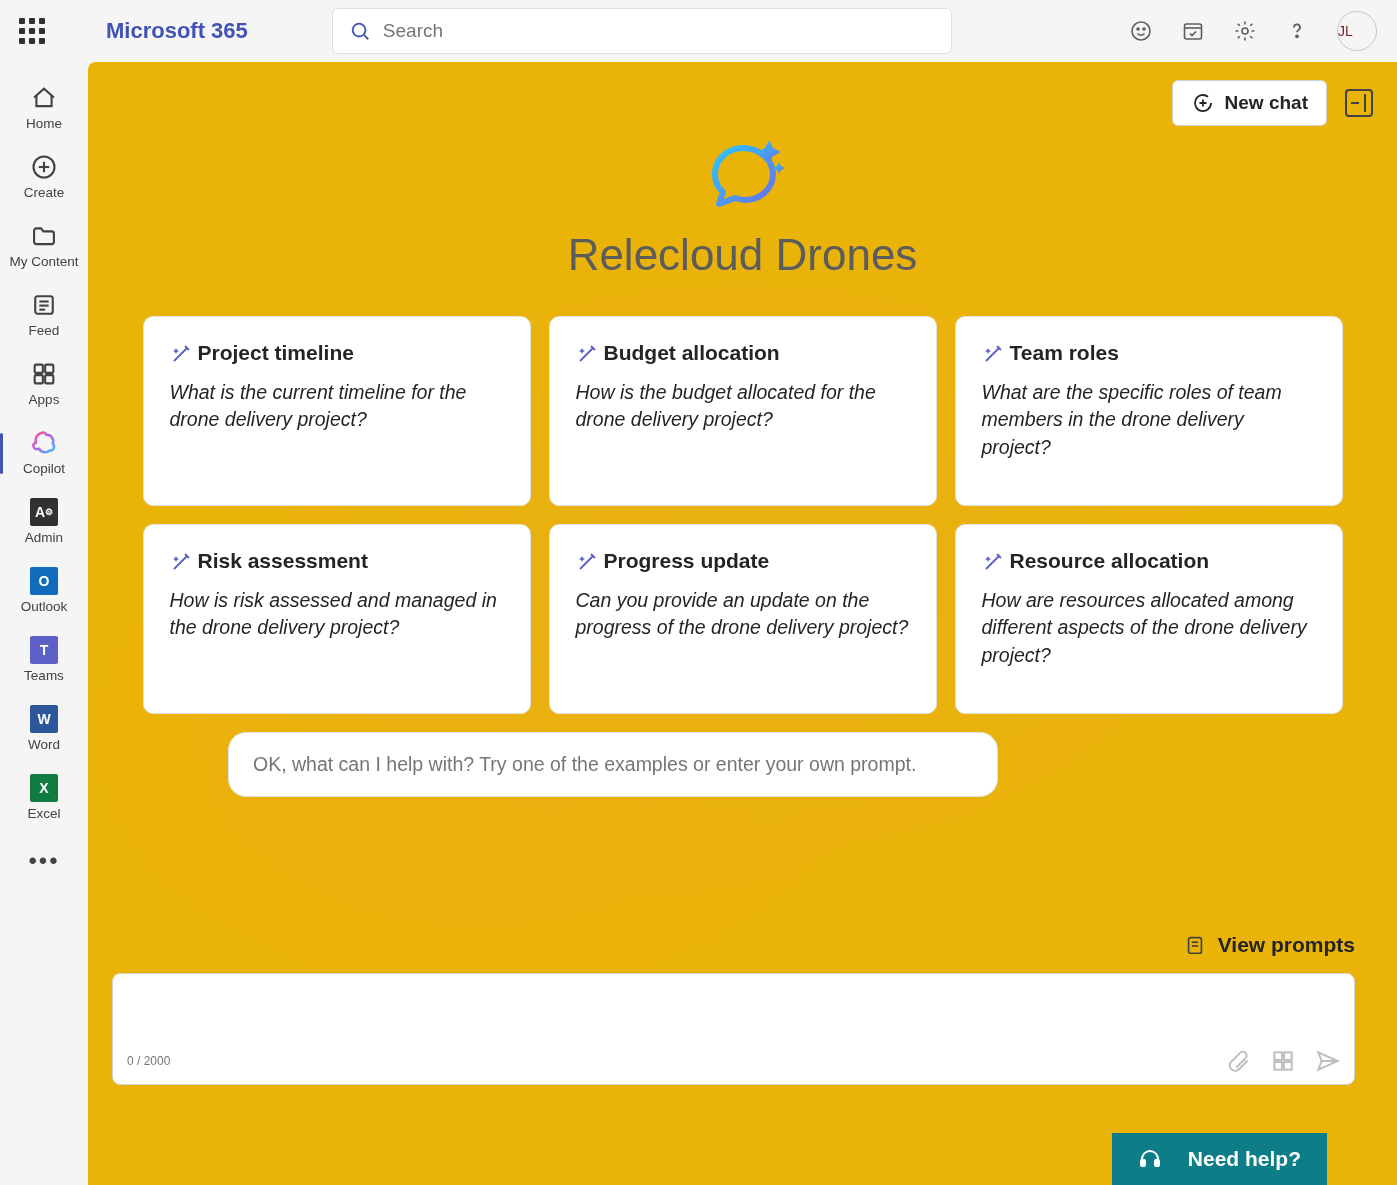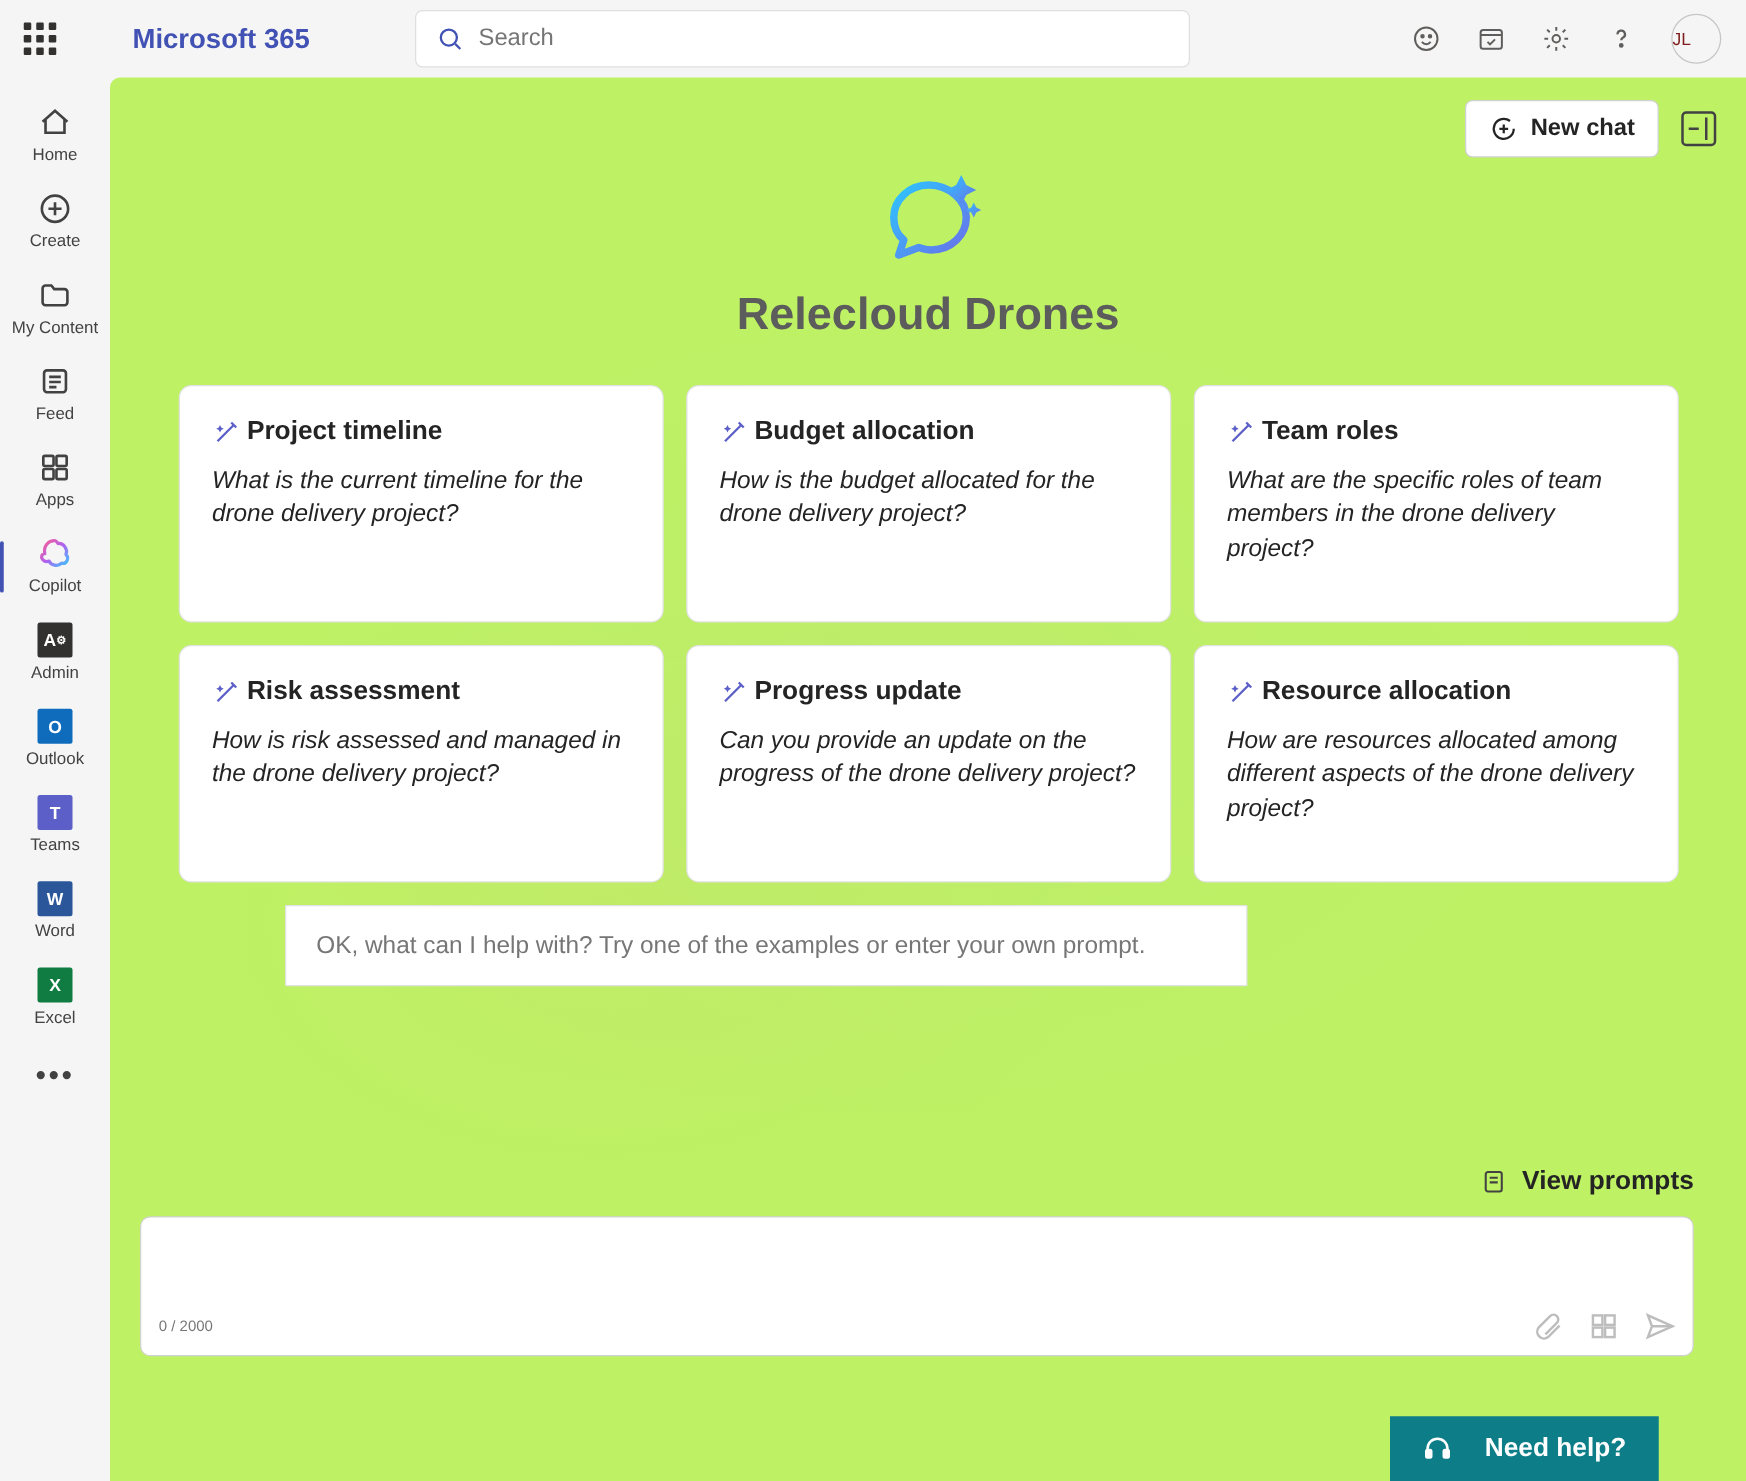--- a/index.html
+++ b/index.html
@@ -110,21 +110,21 @@
   .app-tile {
     width: 28px; height: 28px;
     border-radius: 2px;
     display:flex; align-items:center; justify-content:center;
     font-size: 14px; font-weight:700; color:#fff;
   }
 
   
   .main {
     flex: 1;
-    background: #bef264;
+    background: #eab308;
     border-top-left-radius: 8px;
     position: relative;
     overflow: hidden;
   }
   .main::before {
     content:"";
     position:absolute;
     inset:0;
     background: radial-gradient(ellipse 800px 500px at 50% 45%, rgba(180,100,255,0.04), transparent 70%),
                 radial-gradient(ellipse 600px 400px at 30% 60%, rgba(255,100,150,0.03), transparent 70%);
@@ -159,22 +159,22 @@
     content:""; position:absolute; left:4px; top:50%; width:8px; height:2px; background:#424242; transform: translateY(-50%);
   }
 
   .hero {
     position: relative;
     padding-top: 60px;
     text-align: center;
   }
   .hero-icon { width: 100px; height: 100px; margin: 0 auto; }
   .hero-title {
-    font-size: 36px;
-    font-weight: 700;
+    font-size: 44px;
+    font-weight: 400;
     color: #5c5c5c;
     margin-top: 8px;
   }
 
   .cards {
     position: relative;
     margin: 36px auto 0 auto;
     width: 1200px;
     display: grid;
     grid-template-columns: repeat(3, 1fr);
@@ -192,21 +192,21 @@
   .wand-icon { width: 24px; height:24px; color:#5b5fc7; }
   .card-title { font-size: 21px; font-weight: 600; color:#242424; }
   .card-body { font-size: 19.5px; color:#242424; line-height: 1.4; font-style: italic; }
 
   .example-bar {
     position: relative;
     width: 770px;
     margin: 18px 0 0 140px;
     background: #fff;
     border: 1px solid #e1e1e1;
-    border-radius: 1px;
+    border-radius: 18px;
     padding: 20px 24px;
     color: #767676;
     font-size: 19.5px;
   }
 
   .view-prompts {
     position: absolute;
     right: 42px;
     bottom: 228px;
     display: flex; align-items:center; gap: 12px;

